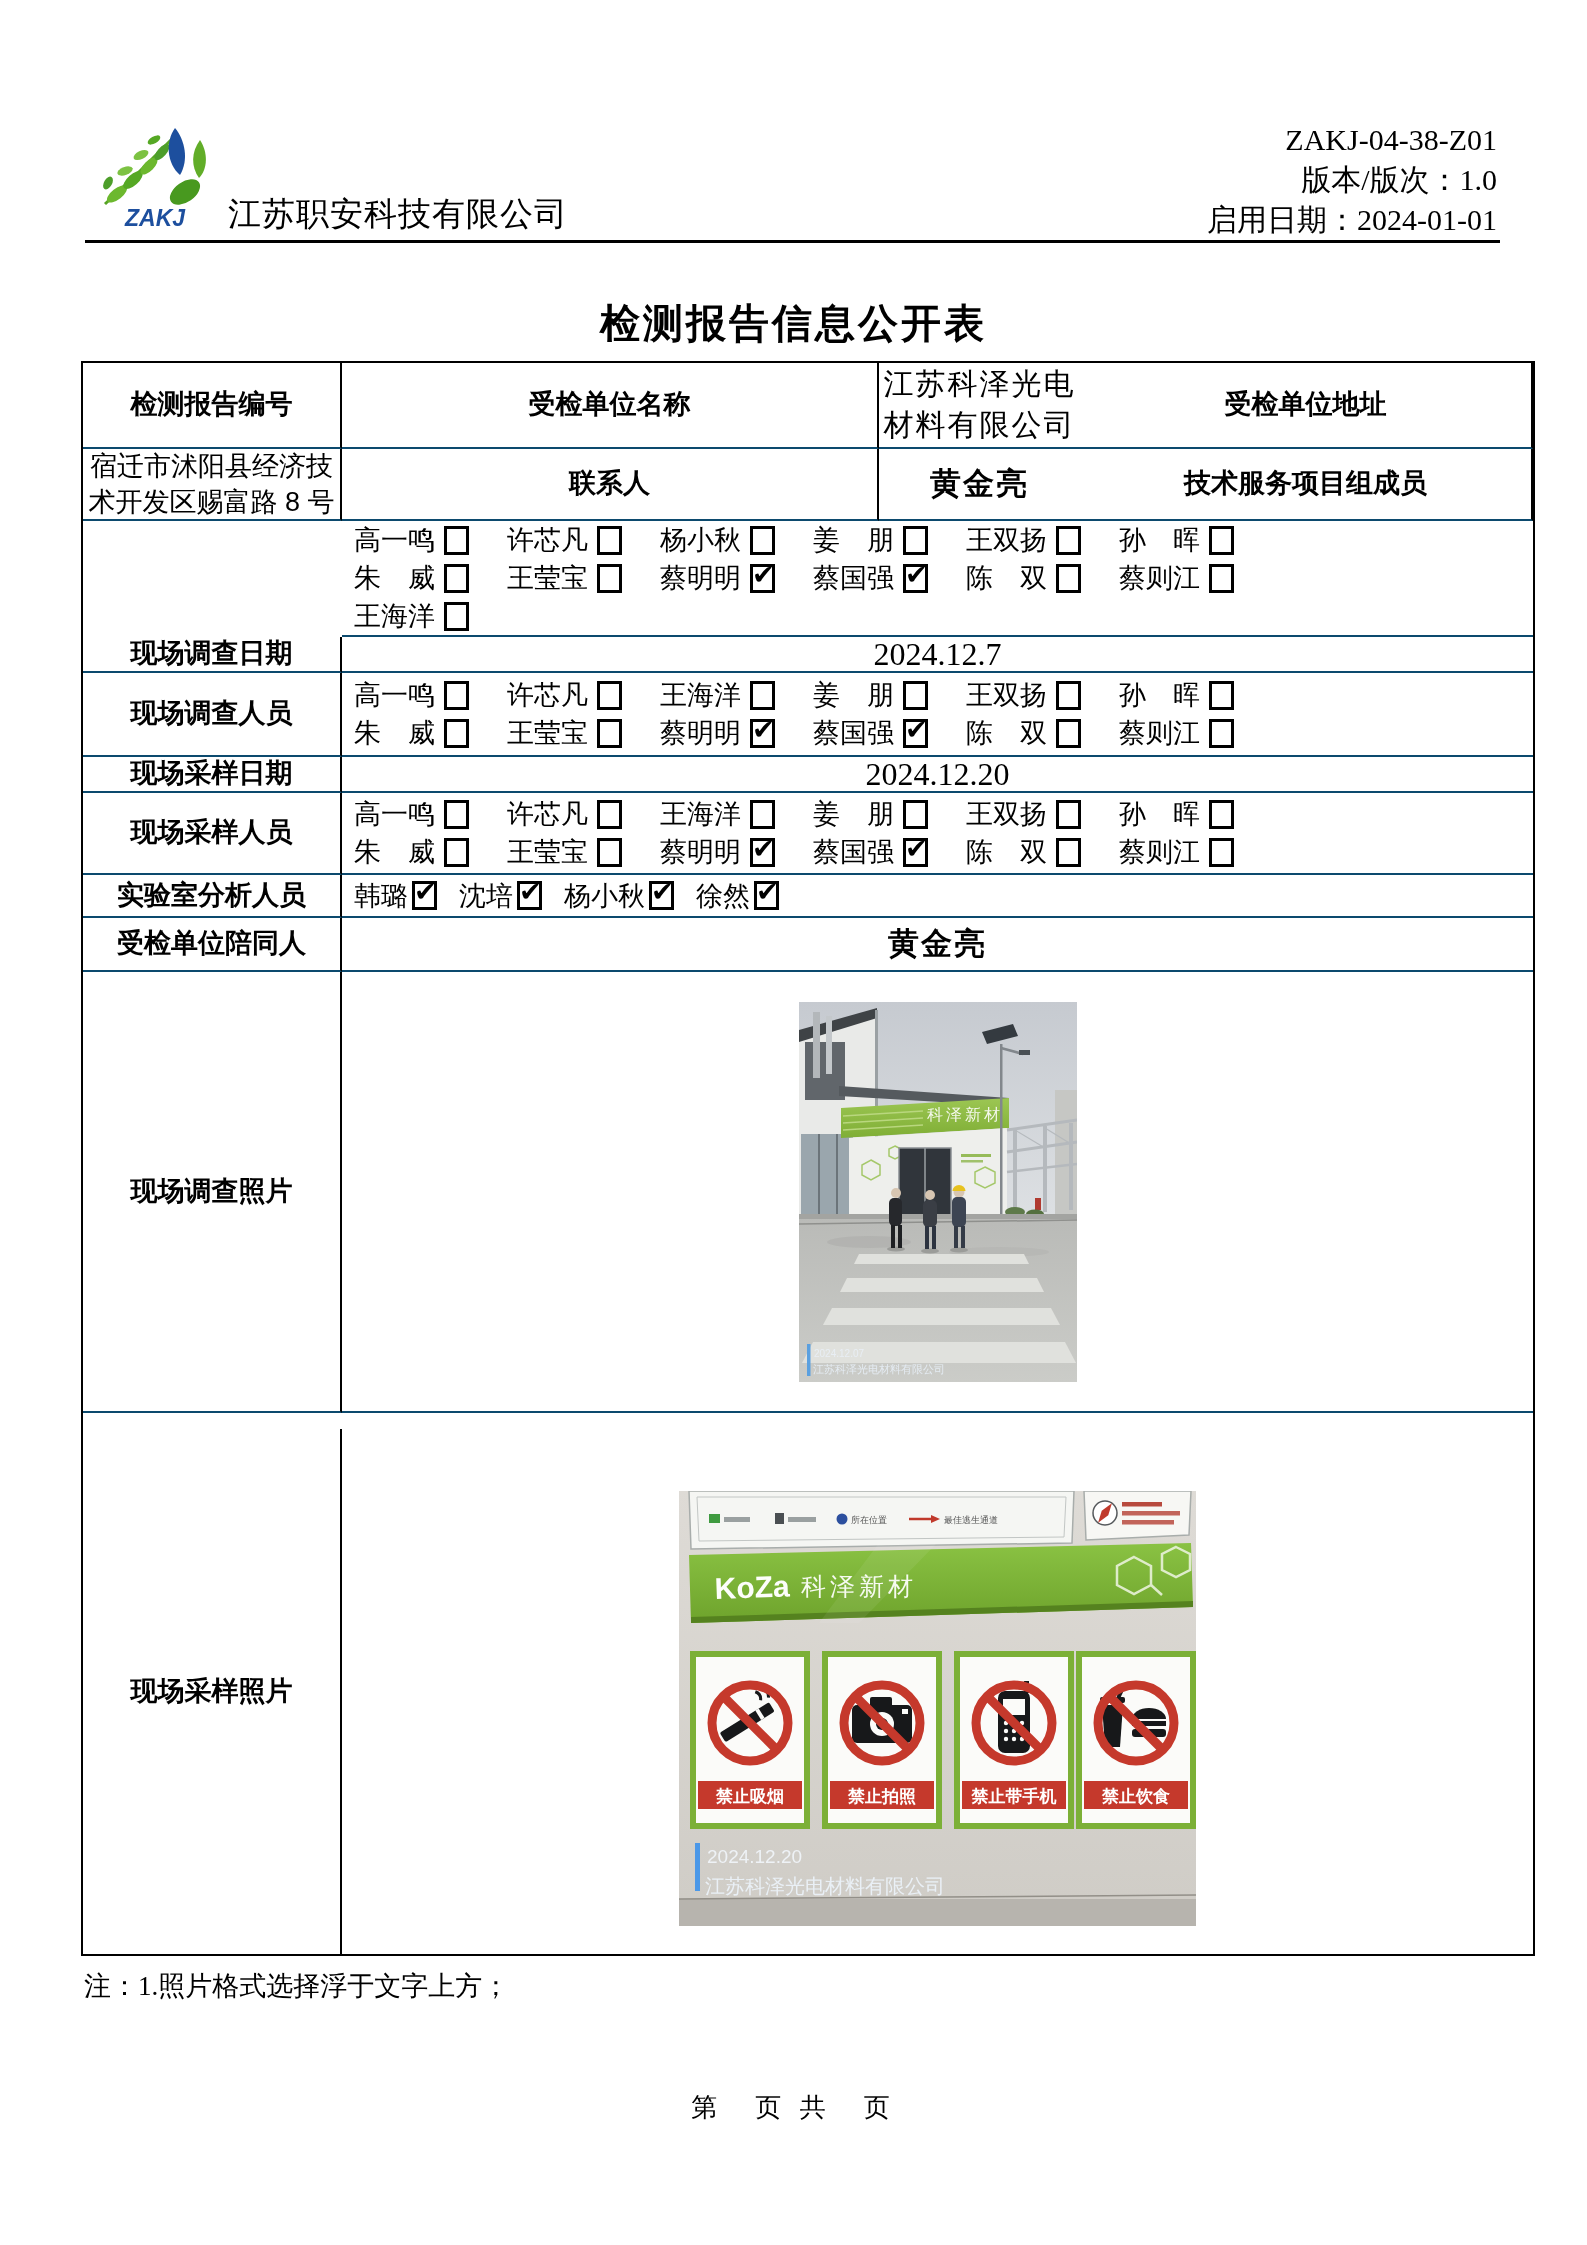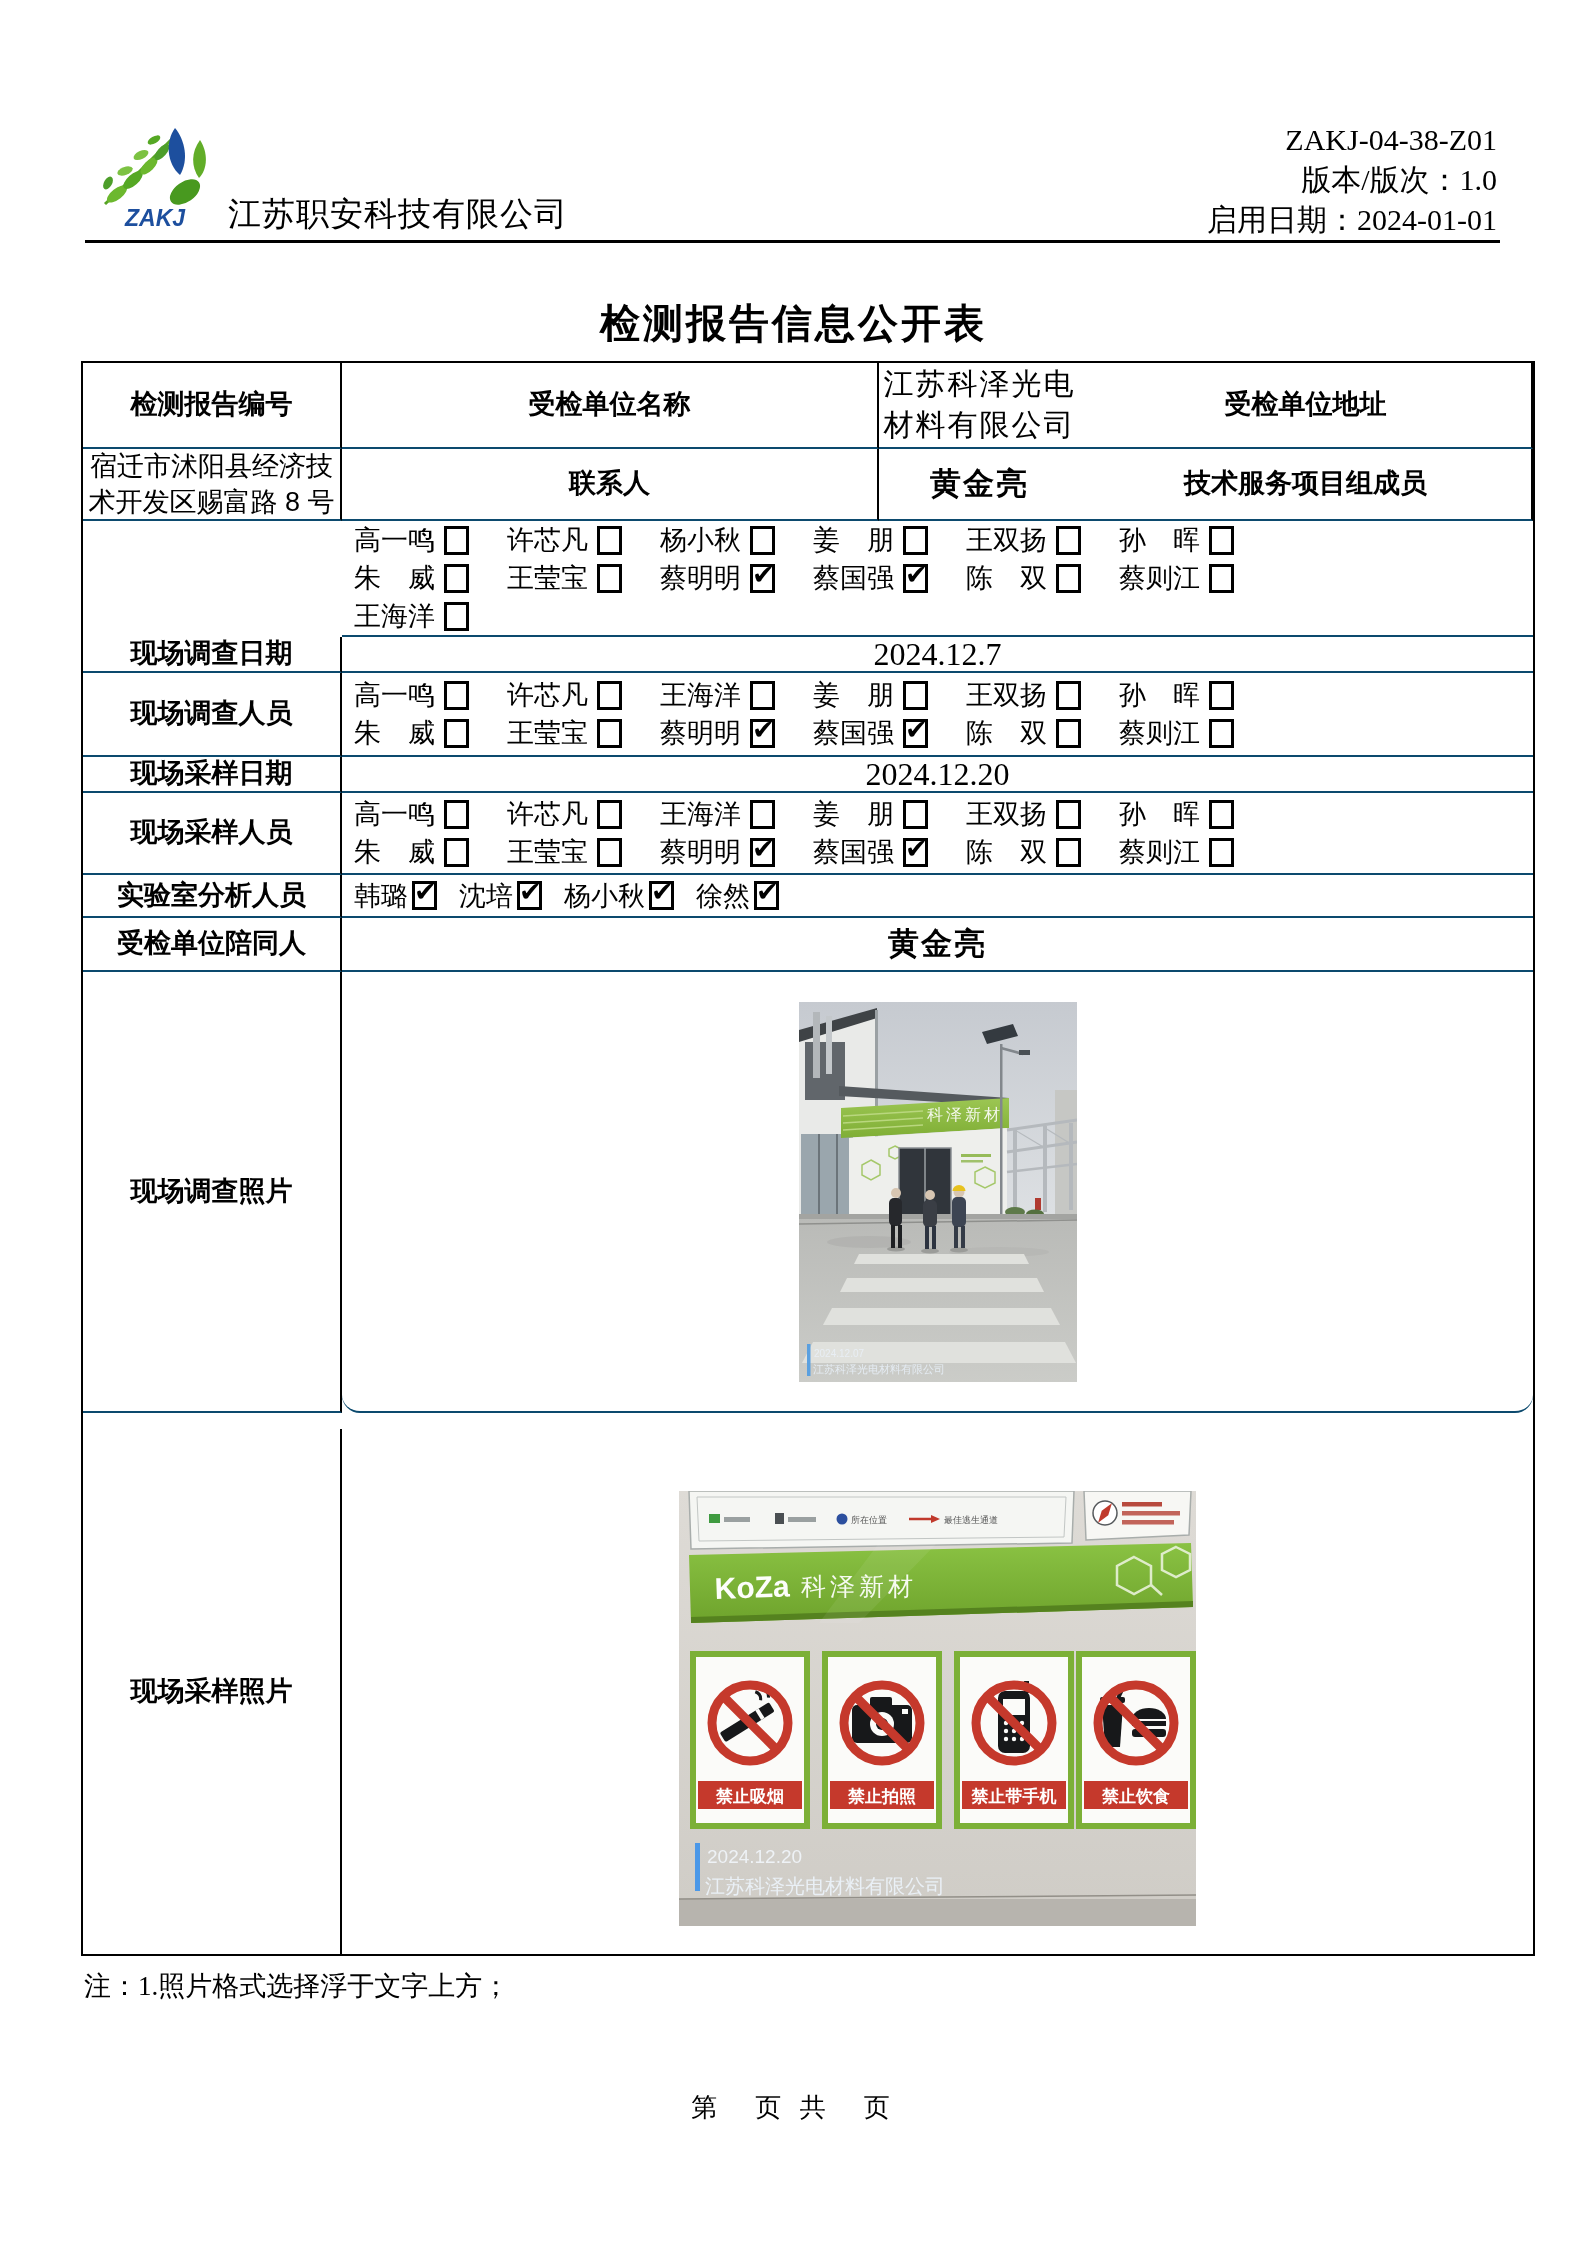--- a/index.html
+++ b/index.html
@@ -34,21 +34,21 @@
   .val.sans{font-family:"Liberation Sans",sans-serif;font-size:27px;}
   .members{flex-direction:column;align-items:stretch;justify-content:center;padding-left:12px;}
   .mline{display:flex;height:38px;align-items:center;}
   .mitem{width:153px;display:flex;align-items:center;font-size:27px;flex:none;}
   .mname{white-space:pre;margin-right:4px;}
   .members.cols .mname{width:86px;}
   .members.lab .mitem{width:auto;margin-right:22px;}
   .cb{width:19px;height:23px;border:3px solid #000;position:relative;flex:none;box-sizing:content-box;}
   .cb.on::after{content:"\2714";position:absolute;left:-1px;top:-8px;font-size:27px;font-weight:bold;
                 font-family:"DejaVu Sans",sans-serif;}
-  .photo-cell{align-items:flex-start;border-radius:18px;}
+  .photo-cell{align-items:flex-start;}
   .photo-cell.p1{padding-top:30px;}
   .photo-cell.p2{padding-top:62px;}
 
   
   .note{position:absolute;left:84px;top:1968px;font-size:27px;}
   .page-footer{position:absolute;left:0;top:2090px;width:100%;text-align:center;font-size:26px;letter-spacing:6px;}
 
   svg text{font-family:"Liberation Sans",sans-serif;}
 </style>
 </head>

